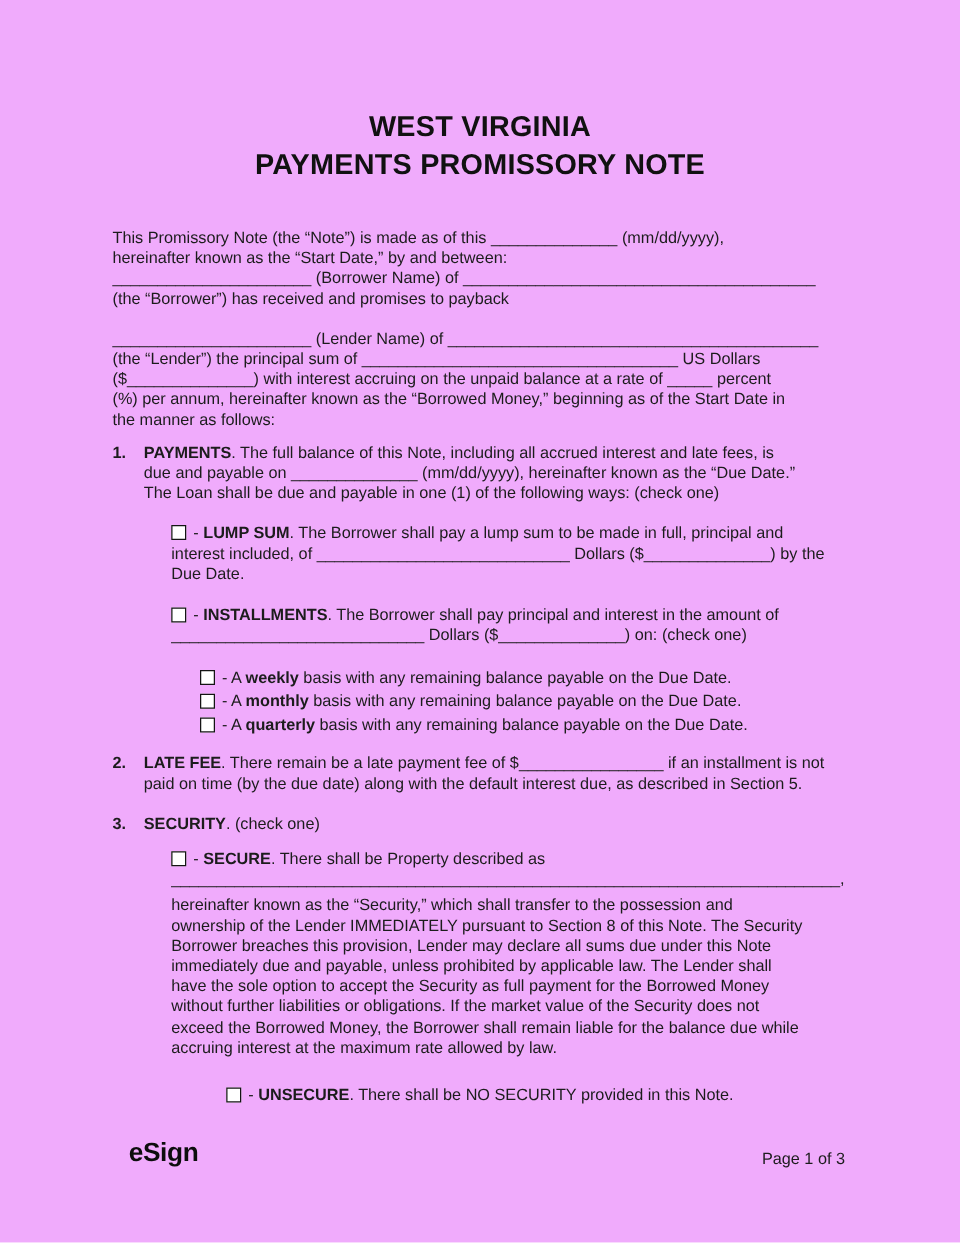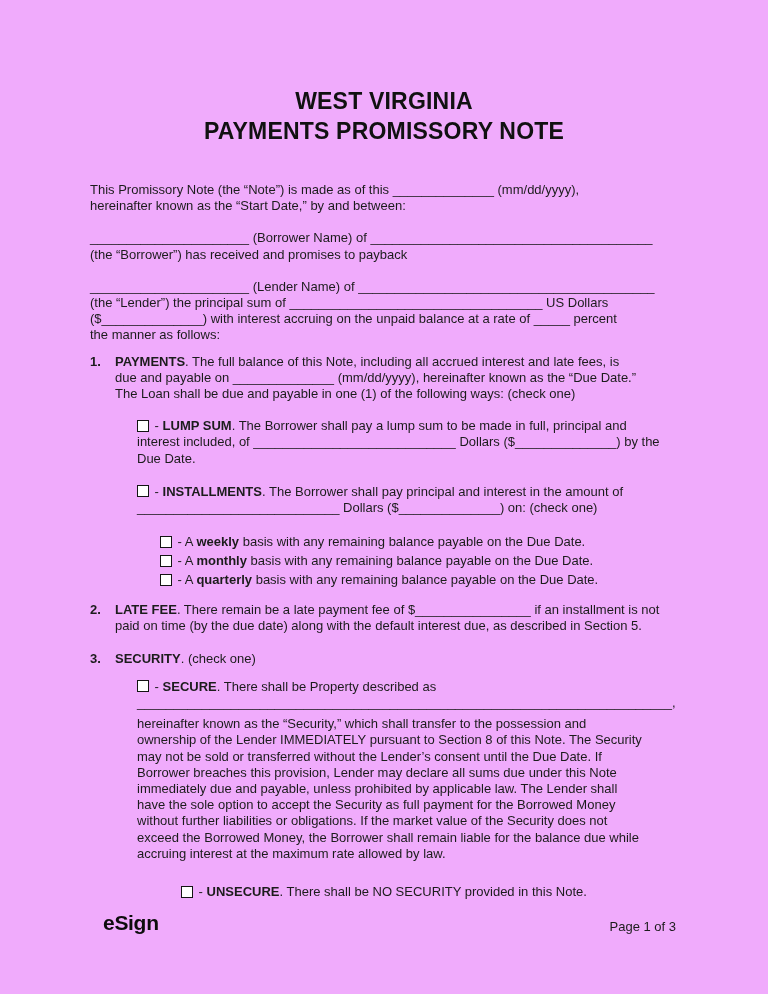--- a/index.html
+++ b/index.html
@@ -17,21 +17,21 @@
     text-align:center;
     font-weight:bold;
     font-size:23px;
     line-height:30px;
     color:#111;
     letter-spacing:.2px;
   }
   .line{white-space:pre;line-height:16.2px;}
   b{font-weight:bold;}
   .intro{margin-top:36px;}
-  .borrower{margin-top:16px;}
+  .borrower{}
   .lender{margin-top:16px;}
   .section{display:flex;margin-top:16px;}
   .section-num{flex:0 0 25px;font-weight:bold;}
   #section1{margin-top:10px;}
   #section2{margin-top:13px;}
   #section3{margin-top:16px;}
   .cb-block{margin-left:47px;margin-top:16px;}
   .cb-block.inst{margin-top:17px;}
   .freq{margin-left:70px;margin-top:16px;}
   .freq .line{line-height:19px;}
@@ -73,20 +73,21 @@
 
     <div class="borrower">
       <div class="line">______________________ (Borrower Name) of _______________________________________</div>
       <div class="line">(the “Borrower”) has received and promises to payback</div>
     </div>
 
     <div class="lender">
       <div class="line">______________________ (Lender Name) of _________________________________________</div>
       <div class="line">(the “Lender”) the principal sum of ___________________________________ US Dollars</div>
       <div class="line">($______________) with interest accruing on the unpaid balance at a rate of _____ percent</div>
+      <div class="line">(%) per annum, hereinafter known as the “Borrowed Money,” beginning as of the Start Date in</div>
       <div class="line">the manner as follows:</div>
     </div>
 
     <div class="section" id="section1">
       <span class="section-num">1.</span>
       <div>
         <div class="line"><b>PAYMENTS</b><span>. The full balance of this Note, including all accrued interest and late fees, is</span></div>
         <div class="line">due and payable on ______________ (mm/dd/yyyy), hereinafter known as the “Due Date.”</div>
         <div class="line">The Loan shall be due and payable in one (1) of the following ways: (check one)</div>
       </div>
@@ -123,21 +124,20 @@
         <div class="line"><b>SECURITY</b><span>. (check one)</span></div>
       </div>
     </div>
 
     <div class="secure-block">
       <div class="line"><span class="cb"></span><span> - </span><b>SECURE</b><span>. There shall be Property described as</span></div>
       <div class="line">__________________________________________________________________________,</div>
       <div class="secure-par">
         <div class="line">hereinafter known as the “Security,” which shall transfer to the possession and</div>
         <div class="line">ownership of the Lender IMMEDIATELY pursuant to Section 8 of this Note. The Security</div>
-        <div class="line">may not be sold or transferred without the Lender’s consent until the Due Date. If</div>
         <div class="line">Borrower breaches this provision, Lender may declare all sums due under this Note</div>
         <div class="line">immediately due and payable, unless prohibited by applicable law. The Lender shall</div>
         <div class="line">have the sole option to accept the Security as full payment for the Borrowed Money</div>
         <div class="line">without further liabilities or obligations. If the market value of the Security does not</div>
         <div class="line">exceed the Borrowed Money, the Borrower shall remain liable for the balance due while</div>
         <div class="line">accruing interest at the maximum rate allowed by law.</div>
       </div>
     </div>
 
     <div class="unsecure-block">

